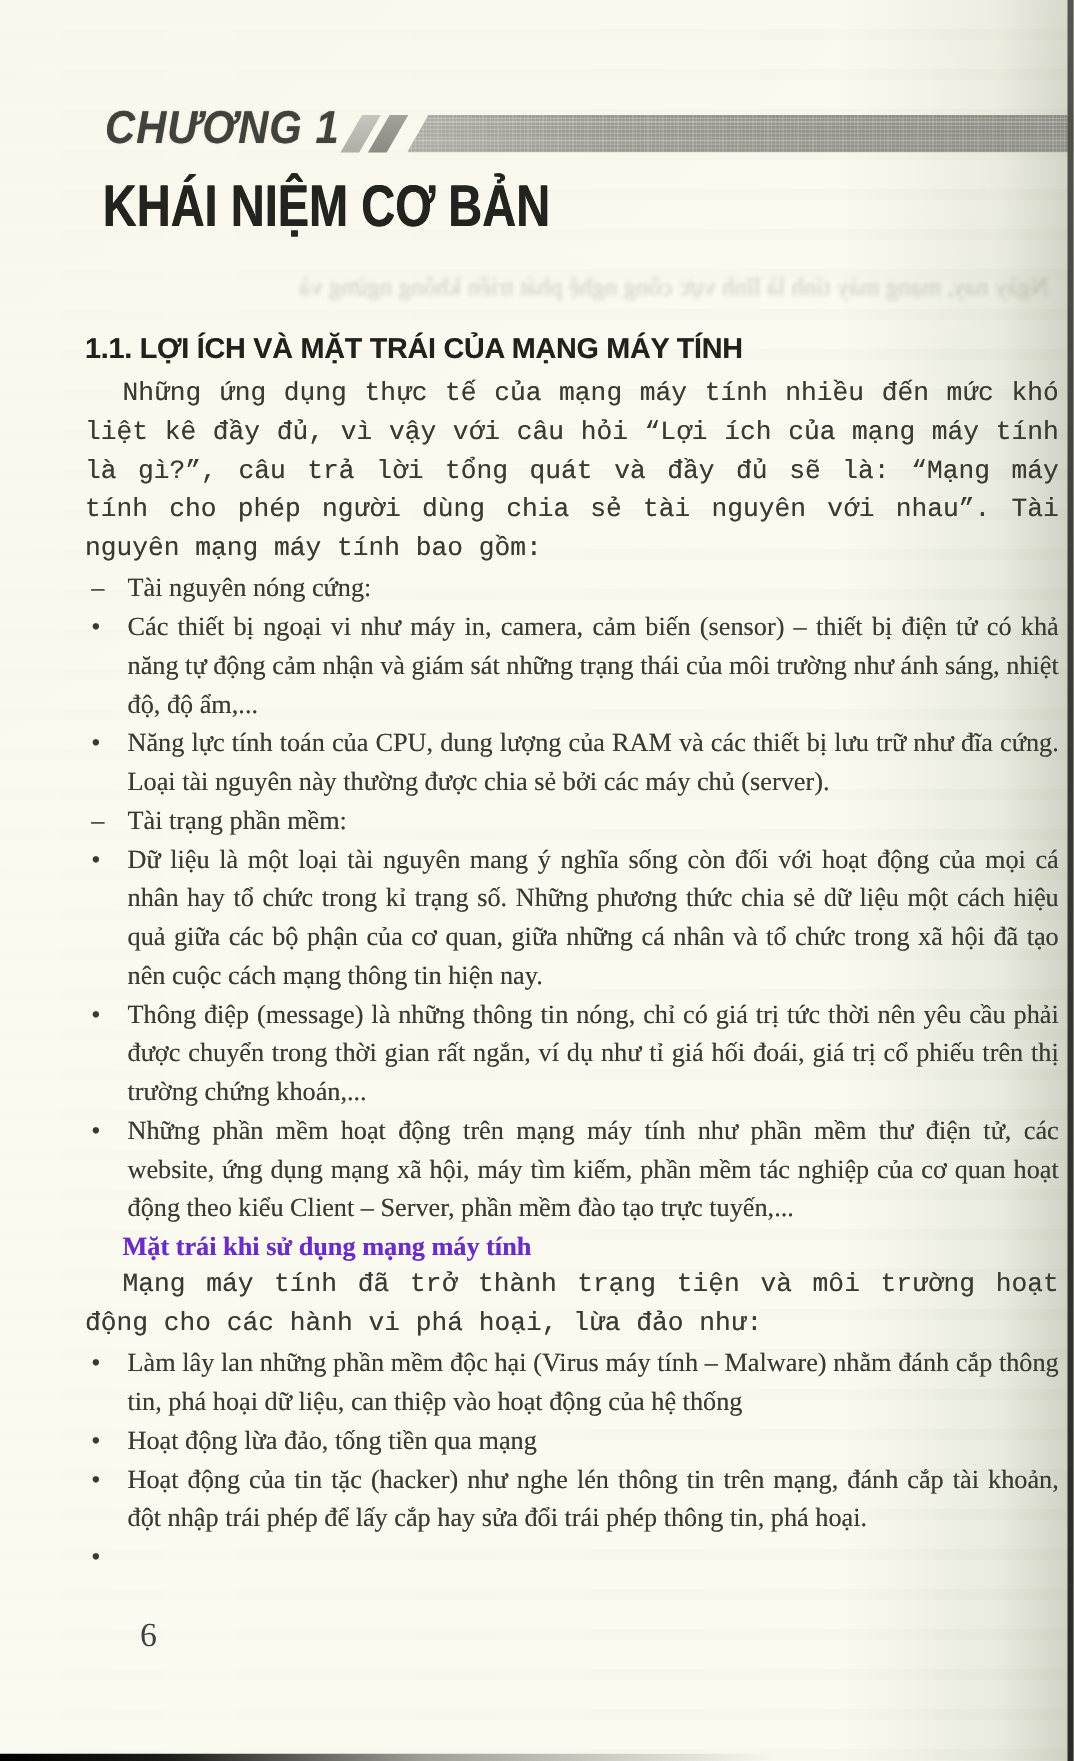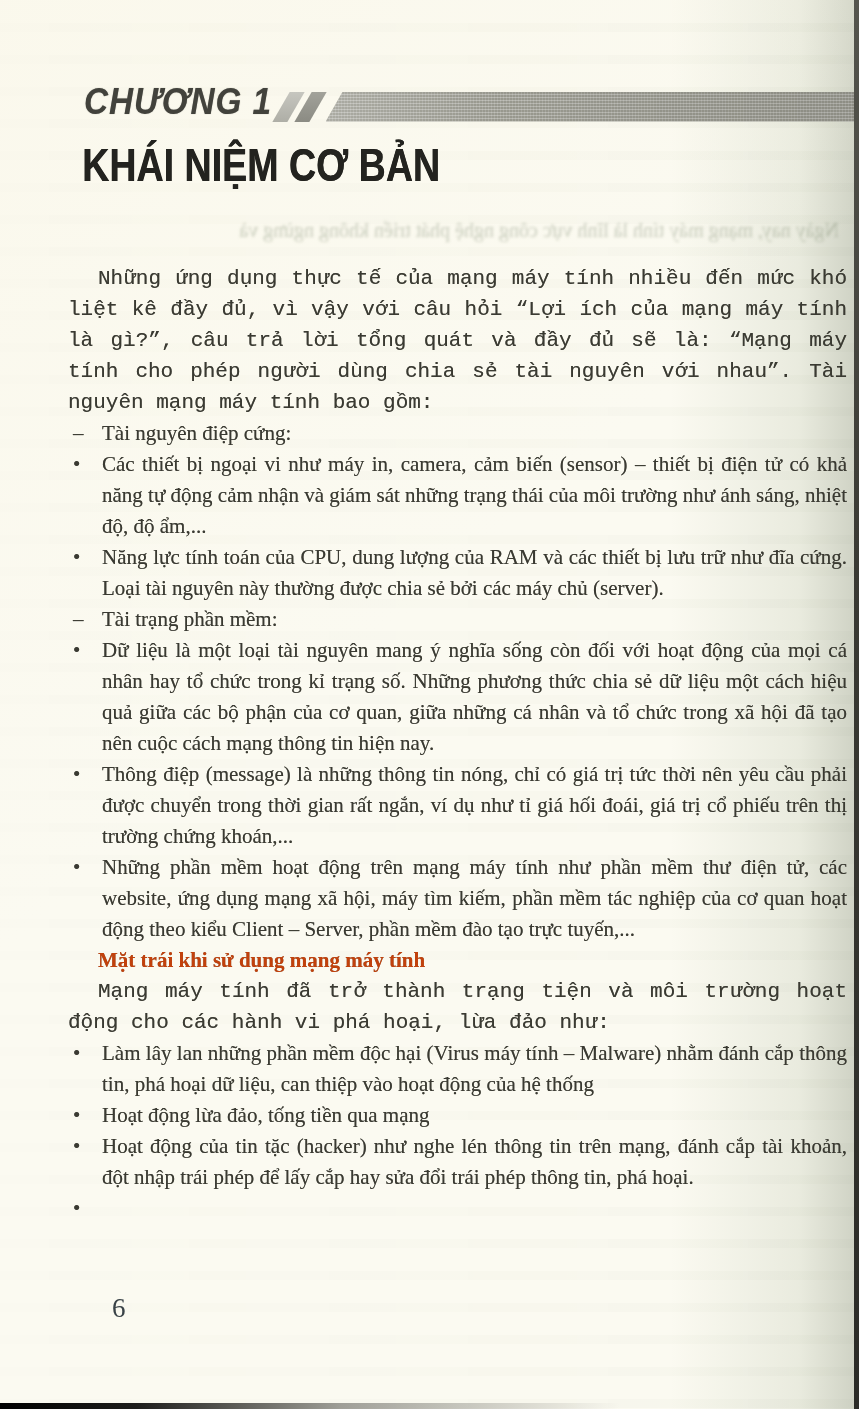--- a/index.html
+++ b/index.html
@@ -17,21 +17,21 @@
     -webkit-mask-image:linear-gradient(to right, rgba(0,0,0,.25), rgba(0,0,0,.9));
             mask-image:linear-gradient(to right, rgba(0,0,0,.25), rgba(0,0,0,.9));}
   .right-edge{position:absolute;top:0;right:0;width:5px;height:100%;
     background:linear-gradient(to bottom,#55554e,#3a3a34 40%,#2b2b27);}
   .bottom-edge{position:absolute;bottom:0;left:0;height:6px;width:620px;
     background:linear-gradient(to right,#000 0%,#1d1d1b 22%,rgba(50,50,46,.45) 55%,rgba(60,60,56,0) 100%);}
   .ghost-text{position:absolute;left:60px;right:20px;top:219px;
     transform:scaleX(-1);filter:blur(1.6px);
     font-size:20px;color:rgba(104,116,88,.34);white-space:nowrap;overflow:hidden;pointer-events:none;}
   
-  .chapter-row{position:absolute;top:82px;left:84px;right:0;display:flex;align-items:center;}
+  .chapter-row{position:absolute;top:82px;left:84px;right:0;display:flex;align-items:flex-end;}
   .chapter-label{
     font-family:"Liberation Sans","DejaVu Sans",sans-serif;
     font-weight:bold;font-style:italic;font-size:37px;line-height:40px;
     color:#42423c;letter-spacing:1px;
     transform:scaleX(.9);transform-origin:left top;white-space:nowrap;
     text-shadow:0 0 1px rgba(66,66,60,.55);}
   .slash{height:30px;width:15px;transform:skewX(-30deg);margin-top:9px;}
   .slash1{margin-left:-12px;background:linear-gradient(to bottom,#c6c6bf,#aeaea6);}
   .slash2{margin-left:7px;background:linear-gradient(to bottom,#a2a29a,#8b8b83);}
   .stripe{flex:1 1 auto;height:30px;margin-top:9px;margin-left:8px;
@@ -48,21 +48,21 @@
     text-shadow:.5px 0 0 #23231f;}
   
   .content{position:absolute;top:263px;left:68px;width:779px;
     font-size:21px;line-height:31px;color:#3a3a32;
     text-shadow:0 0 .5px rgba(58,58,50,.6);}
   .section-heading{margin:0 0 7px 0;
     font-family:"Liberation Sans","DejaVu Sans",sans-serif;
     font-size:23px;line-height:30px;font-weight:bold;color:#21211d;
     letter-spacing:-.2px;}
   .para{margin:0;text-align:justify;text-indent:30px;font-family:Liberation Mono, monospace;}
-  .subheading{margin:0;text-indent:30px;font-weight:bold;color:#c2410c;}
+  .subheading{margin:0;text-indent:30px;font-weight:bold;color:#6d28d9;}
   .li{position:relative;padding-left:34px;text-align:justify;margin:0;}
   .li .marker{position:absolute;left:5px;top:0;width:22px;}
   .page-number{position:absolute;left:112px;top:1293px;
     font-size:27px;line-height:30px;color:#394247;}
 </style>
 </head>
 <body>
 
 <div>
 
@@ -72,26 +72,27 @@
 
   <div class="chapter-row">
     <span class="chapter-label">CHƯƠNG 1</span>
     <span class="slash slash1"></span>
     <span class="slash slash2"></span>
     <span class="stripe"></span>
   </div>
   <h1 class="page-title">KHÁI NIỆM CƠ BẢN</h1>
 
   <div class="content">
+    <h2 class="section-heading">1.1. LỢI ÍCH VÀ MẶT TRÁI CỦA MẠNG MÁY TÍNH</h2>
     <p class="para">Những ứng dụng thực tế của mạng máy tính nhiều đến mức khó liệt kê đầy đủ, vì vậy với câu hỏi “Lợi ích của mạng máy tính là gì?”, câu trả lời tổng quát và đầy đủ sẽ là: “Mạng máy tính cho phép người dùng chia sẻ tài nguyên với nhau”. Tài nguyên mạng máy tính bao gồm:</p>
 
     <div>
       <div class="li">
         <span class="marker">–</span>
-        <span>Tài nguyên điệp cứng:</span>
+        <span>Tài nguyên nóng cứng:</span>
       </div>
       <div class="li">
         <span class="marker">•</span>
         <span>Các thiết bị ngoại vi như máy in, camera, cảm biến (sensor) – thiết bị điện tử có khả năng tự động cảm nhận và giám sát những trạng thái của môi trường như ánh sáng, nhiệt độ, độ ẩm,...</span>
       </div>
       <div class="li">
         <span class="marker">•</span>
         <span>Năng lực tính toán của CPU, dung lượng của RAM và các thiết bị lưu trữ như đĩa cứng. Loại tài nguyên này thường được chia sẻ bởi các máy chủ (server).</span>
       </div>
       <div class="li">

